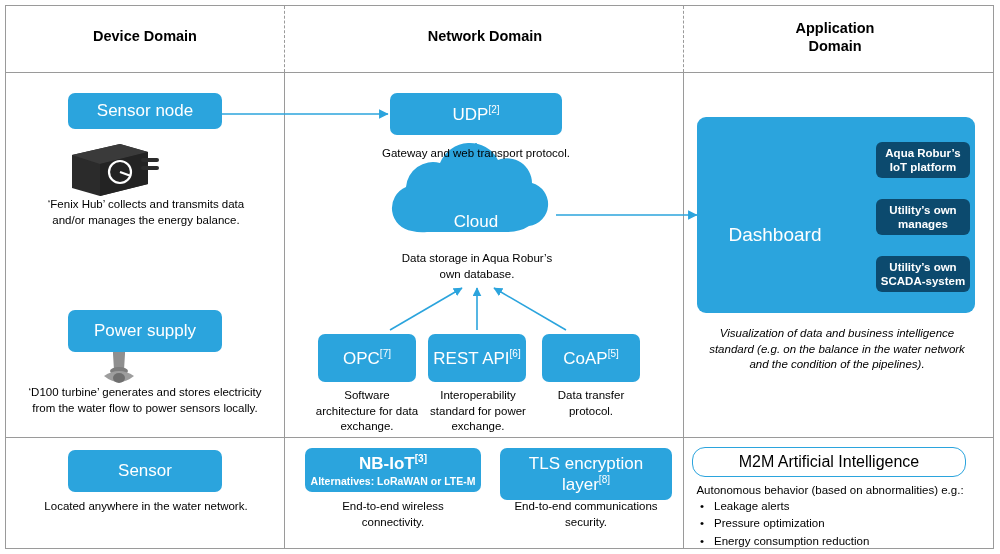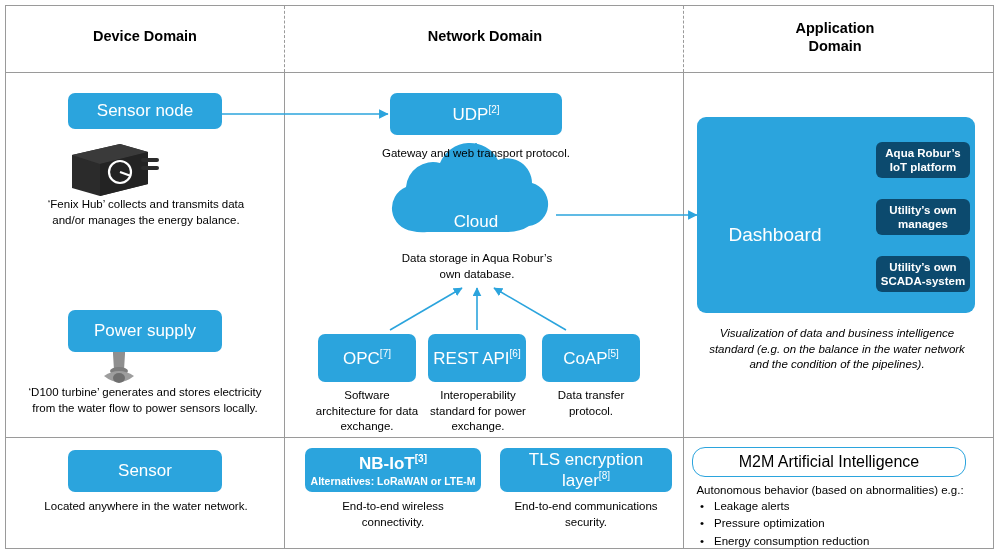--- a/index.html
+++ b/index.html
@@ -288,21 +288,21 @@
   <div class="caption" style="left:538px; top:388px; width:106px;">Data transfer protocol.</div>
 
   <div class="bluebox" style="left:305px; top:448px; width:176px; height:44px;">
     <span class="main bold">
       <span>NB-IoT</span><span class="sup">[3]</span>
     </span>
     <span class="sub">Alternatives: LoRaWAN or LTE-M</span>
   </div>
   <div class="caption" style="left:318px; top:499px; width:150px;">End-to-end wireless connectivity.</div>
 
-  <div class="bluebox" style="left:500px; top:448px; width:172px; height:44px;">
+  <div class="bluebox" style="left:500px; top:448px; width:172px; height:52px;">
     <span class="main" style="padding:0 8px;">
       <span>TLS  encryption layer</span><span class="sup">[8]</span>
     </span>
   </div>
   <div class="caption" style="left:506px; top:499px; width:160px;">End-to-end communications security.</div>
 
   <div class="dashboard" style="left:697px; top:117px; width:278px; height:196px;"></div>
   <div class="dashboard-label" style="left:700px; top:224px; width:150px;">Dashboard</div>
 
   <div class="smallblue" style="left:876px; top:142px; width:94px; height:36px;">Aqua Robur’s IoT platform</div>

